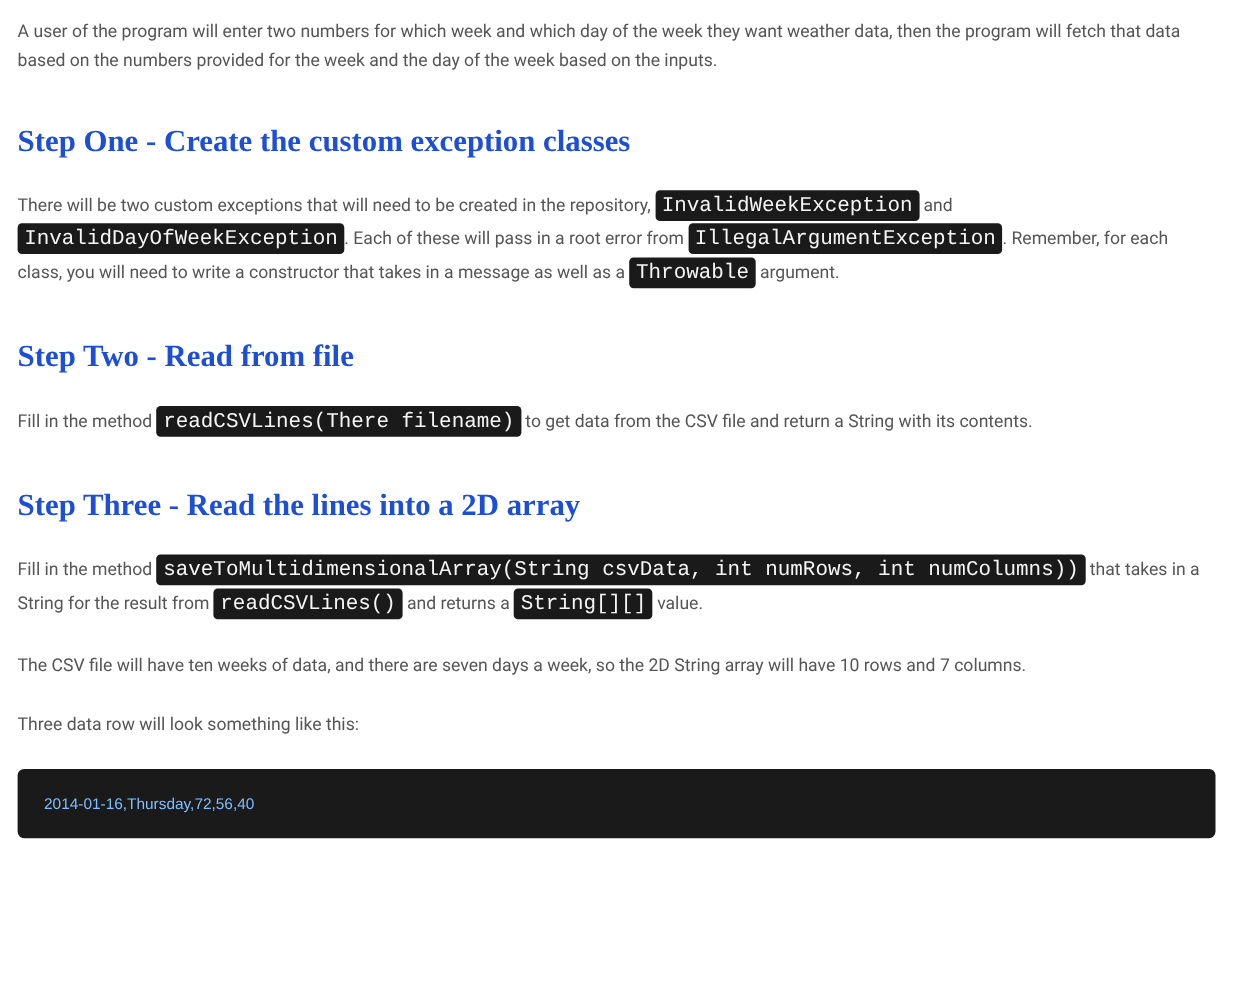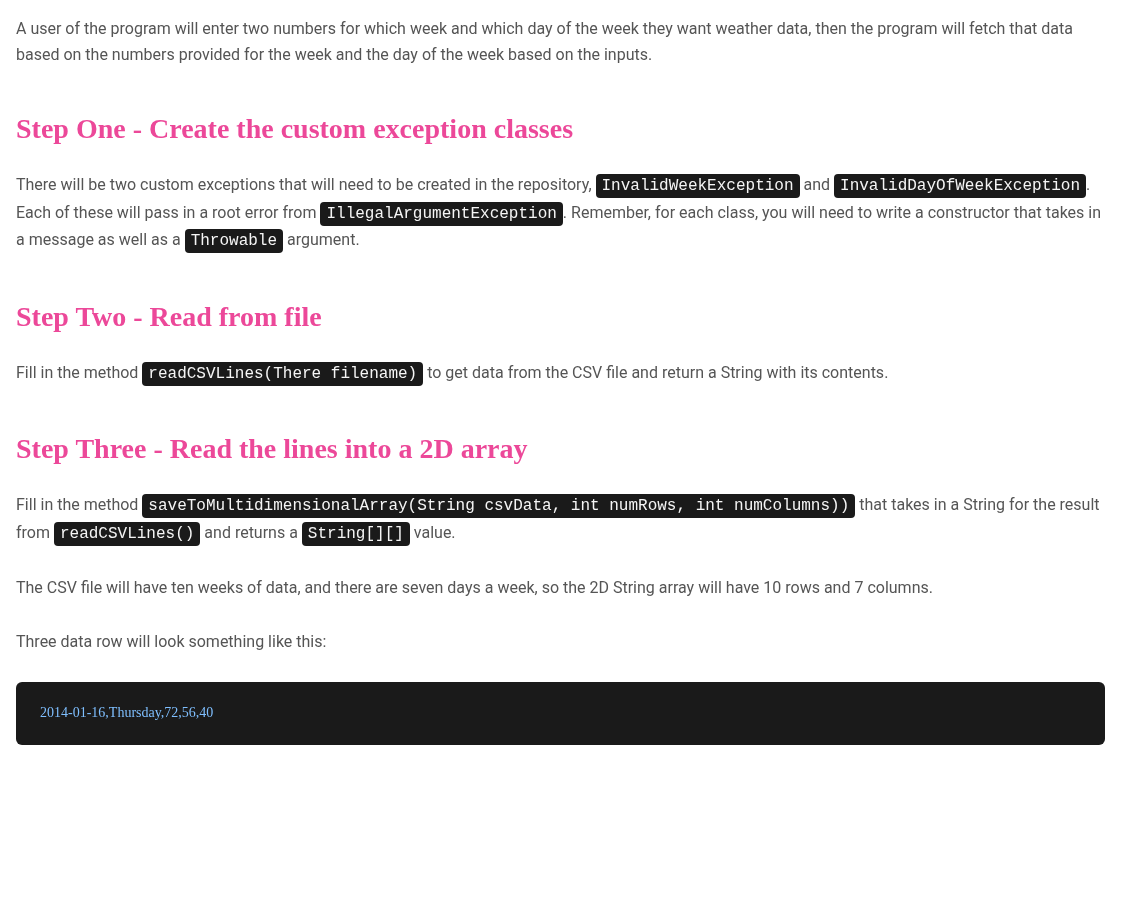--- a/index.html
+++ b/index.html
@@ -18,36 +18,36 @@
     max-width: 1100px;
   }
   p {
     margin: 0 0 28px 0;
     color: #555;
   }
   h2 {
     font-family: Georgia, "Times New Roman", serif;
     font-weight: 700;
     font-size: 28px;
-    color: #ec4899;
+    color: #1d4ed8;
     margin: 40px 0 20px 0;
   }
   .code-inline {
     background: #1a1a1a;
     color: #f5f5f5;
     font-family: "Consolas", "Courier New", monospace;
-    font-size: 16px;
+    font-size: 19px;
     padding: 3px 6px;
     border-radius: 4px;
     white-space: nowrap;
   }
   .code-block {
     background: #1a1a1a;
     color: #7fbfff;
-    font-family: Liberation Serif, serif;
+    font-family: Liberation Sans, sans-serif;
     font-size: 14px;
     padding: 20px 24px;
     border-radius: 6px;
     margin-top: 20px;
     overflow-x: auto;
   }
 </style>
 </head>
 <body>
 

